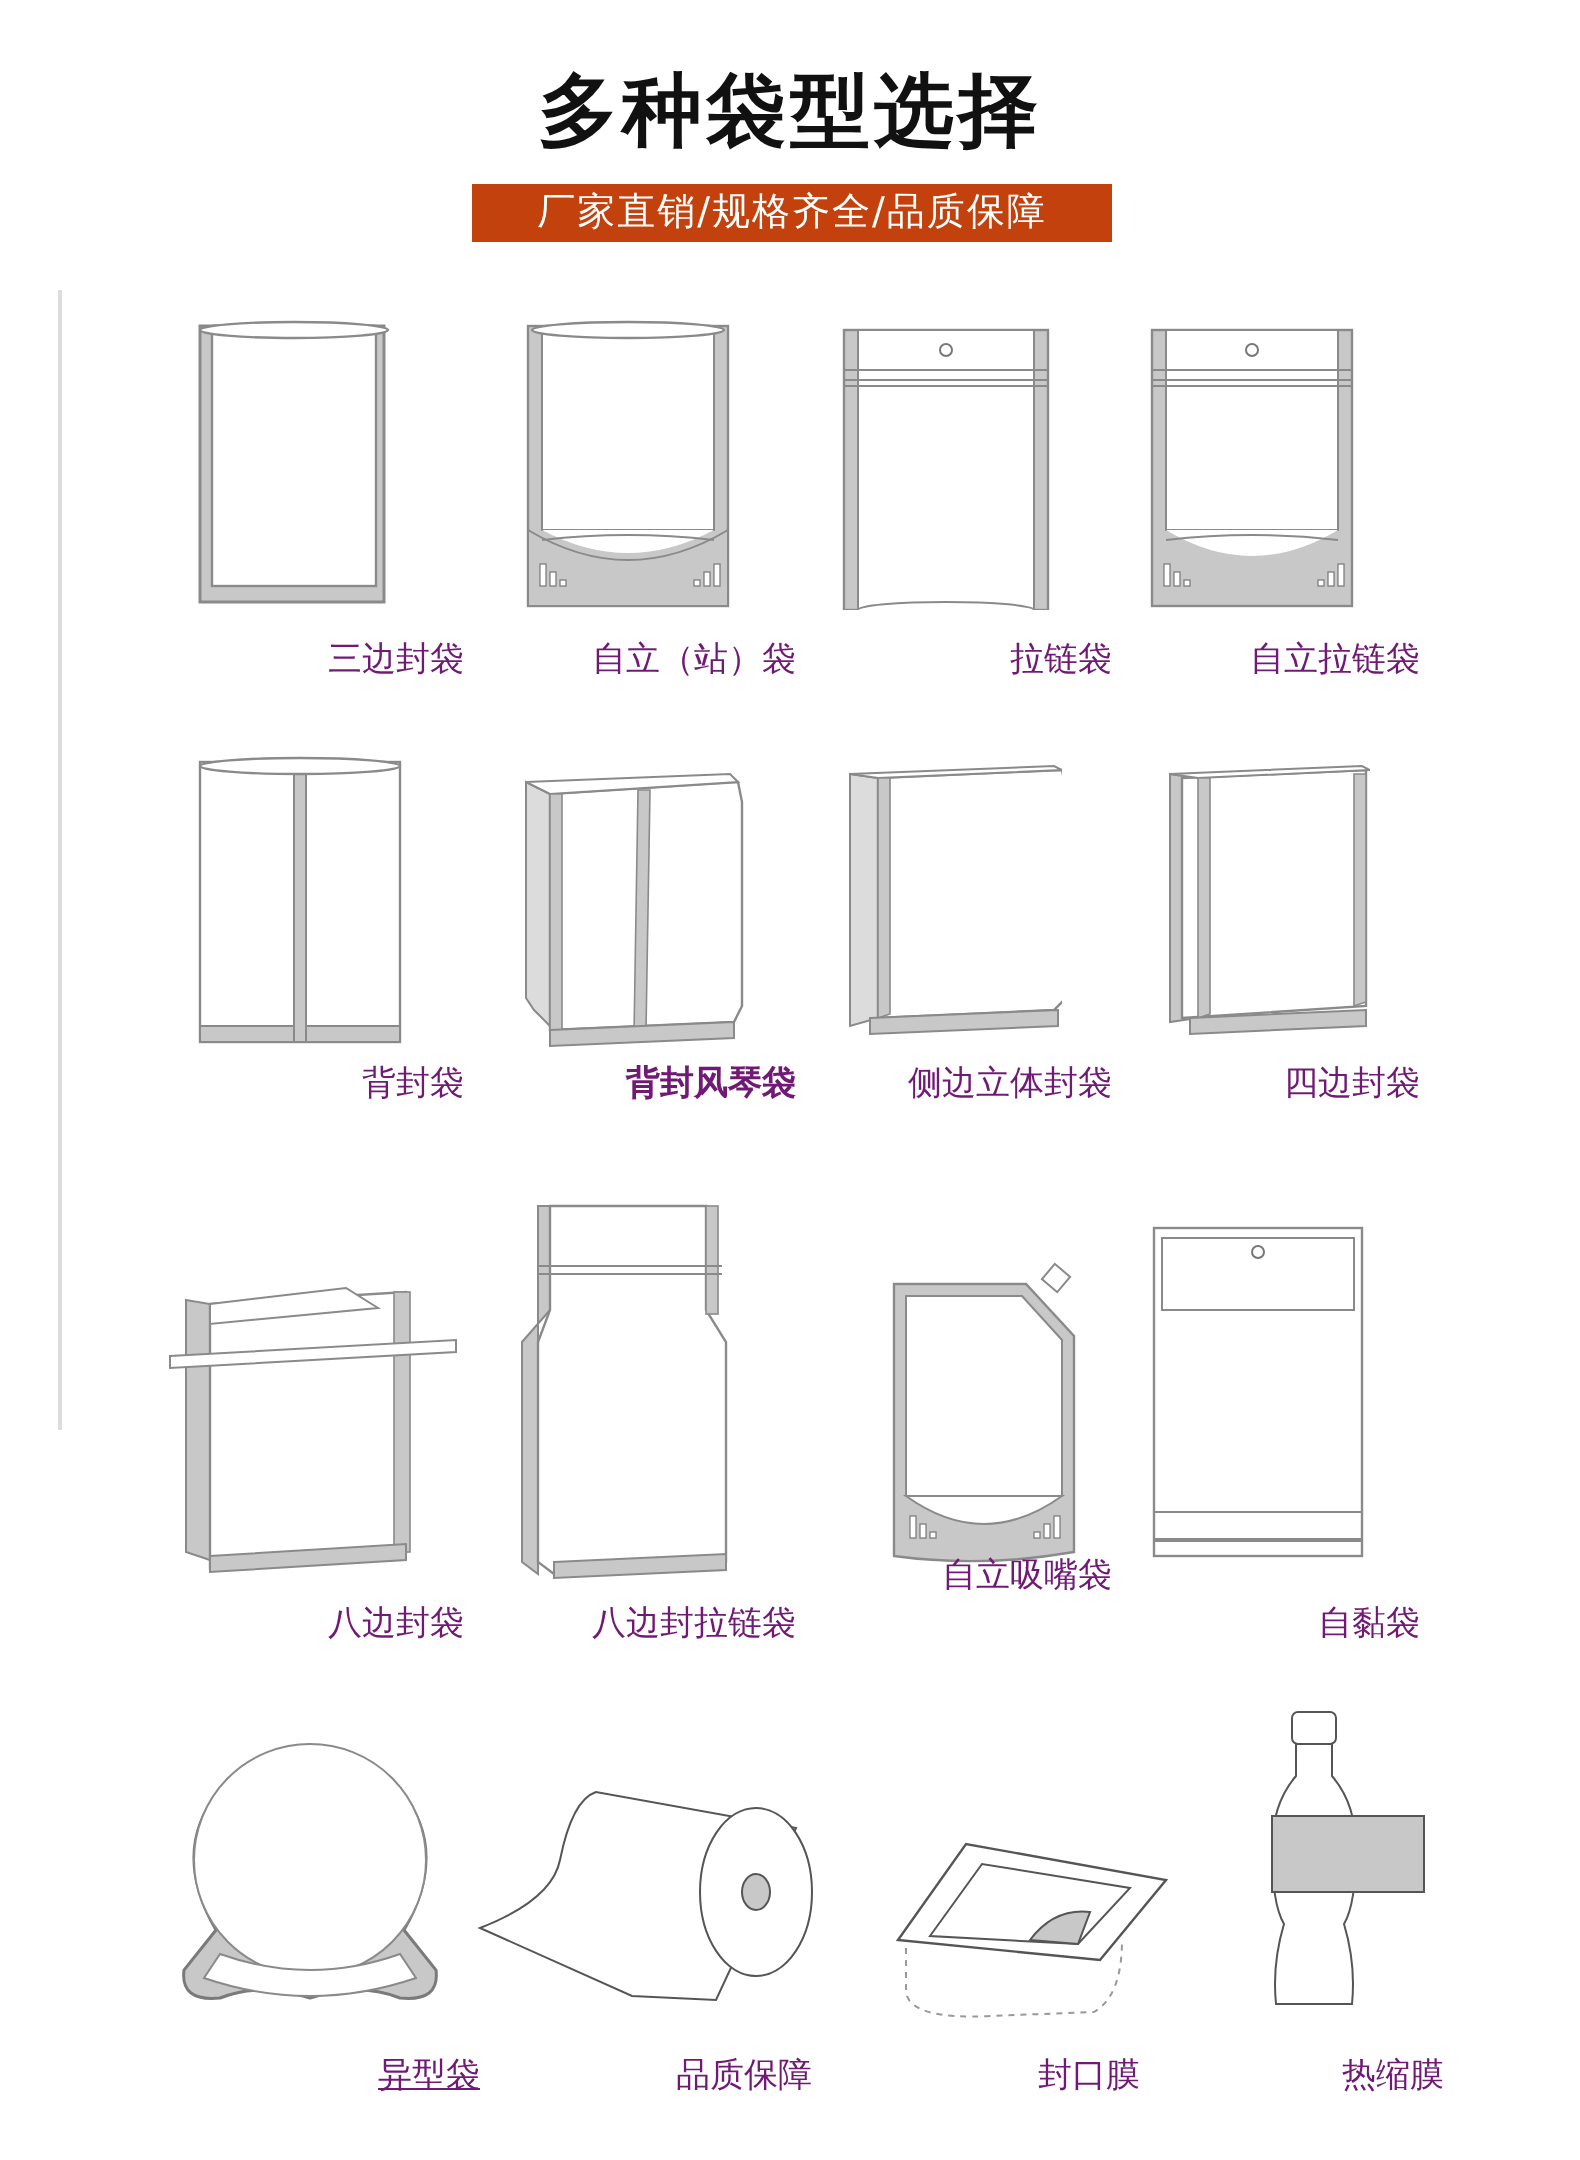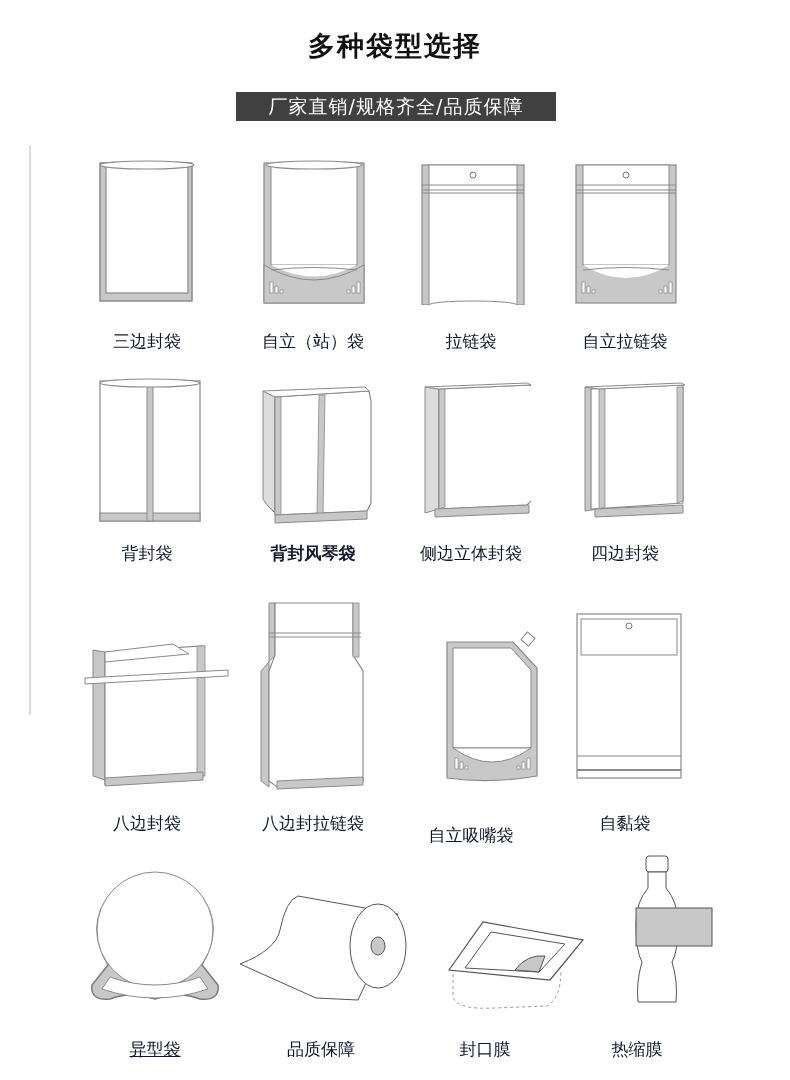--- a/index.html
+++ b/index.html
@@ -1,26 +1,26 @@
 <!DOCTYPE html>
 <html><head>
 <meta charset="utf-8">
 <style>
   html, body { margin:0; padding:0; background:#ffffff; }
   body { width:790px; height:1080px; position:relative; overflow:hidden;
          font-family:"DejaVu Sans", "Liberation Sans", sans-serif; }
   .title { position:absolute; left:0; top:28px; width:790px; text-align:center;
-           font-size:27px; font-weight:bold; color:#111; letter-spacing:2px; }
+           font-size:40px; font-weight:bold; color:#111; letter-spacing:2px; }
   .banner { position:absolute; left:236px; top:92px; width:320px; height:29px;
-            background:#404040; color:#ffffff; font-size:19px; line-height:29px;
+            background:#c2410c; color:#ffffff; font-size:19px; line-height:29px;
             text-align:center; letter-spacing:1px; }
   .vline { position:absolute; left:29px; top:145px; width:2px; height:570px; background:#dcdcdc; }
   .item { position:absolute; width:170px; }
   .item svg { display:block; margin:0 auto; }
-  .label { position:absolute; width:170px; text-align:center; font-size:17px; color:#0f172a;margin-top:12px; }
+  .label { position:absolute; width:170px; text-align:right; font-size:17px; color:#701a75; }
 </style>
 </head>
 <body>
 
 <div class="title">多种袋型选择</div>
 <div class="banner">厂家直销/规格齐全/品质保障</div>
 <div class="vline"></div>
 
 <div class="item" style="left:62px;top:155px;">
   <svg width="110" height="150" viewBox="0 0 110 150">
@@ -158,21 +158,21 @@
     <path d="M28 118 Q67 146 106 118Z" fill="#fff" stroke="#8a8a8a" stroke-width="1"></path>
     <rect x="98" y="4" width="10" height="10" fill="#fff" stroke="#8a8a8a" stroke-width="1" transform="rotate(40 103 9)"></rect>
     <rect x="30" y="128" width="3" height="11" fill="#fff" stroke="#777" stroke-width="0.6"></rect>
     <rect x="35" y="132" width="3" height="7" fill="#fff" stroke="#777" stroke-width="0.6"></rect>
     <rect x="40" y="136" width="3" height="3" fill="#fff" stroke="#777" stroke-width="0.6"></rect>
     <rect x="92" y="136" width="3" height="3" fill="#fff" stroke="#777" stroke-width="0.6"></rect>
     <rect x="97" y="132" width="3" height="7" fill="#fff" stroke="#777" stroke-width="0.6"></rect>
     <rect x="102" y="128" width="3" height="11" fill="#fff" stroke="#777" stroke-width="0.6"></rect>
   </svg>
 </div>
-<div class="label" style="left:386px;top:812px;">自立吸嘴袋</div>
+<div class="label" style="left:386px;top:776px;">自立吸嘴袋</div>
 
 <div class="item" style="left:540px;top:610px;">
   <svg width="120" height="175" viewBox="0 0 120 175">
     <rect x="12" y="4" width="104" height="164" fill="#fff" stroke="#8a8a8a" stroke-width="1.2"></rect>
     <rect x="16" y="9" width="96" height="36" fill="#fff" stroke="#8a8a8a" stroke-width="1"></rect>
     <circle cx="64" cy="16" r="3" fill="#fff" stroke="#777" stroke-width="1"></circle>
     <line x1="12" y1="146" x2="116" y2="146" stroke="#8a8a8a" stroke-width="1"></line>
     <line x1="12" y1="160" x2="116" y2="160" stroke="#8a8a8a" stroke-width="2"></line>
   </svg>
 </div>

